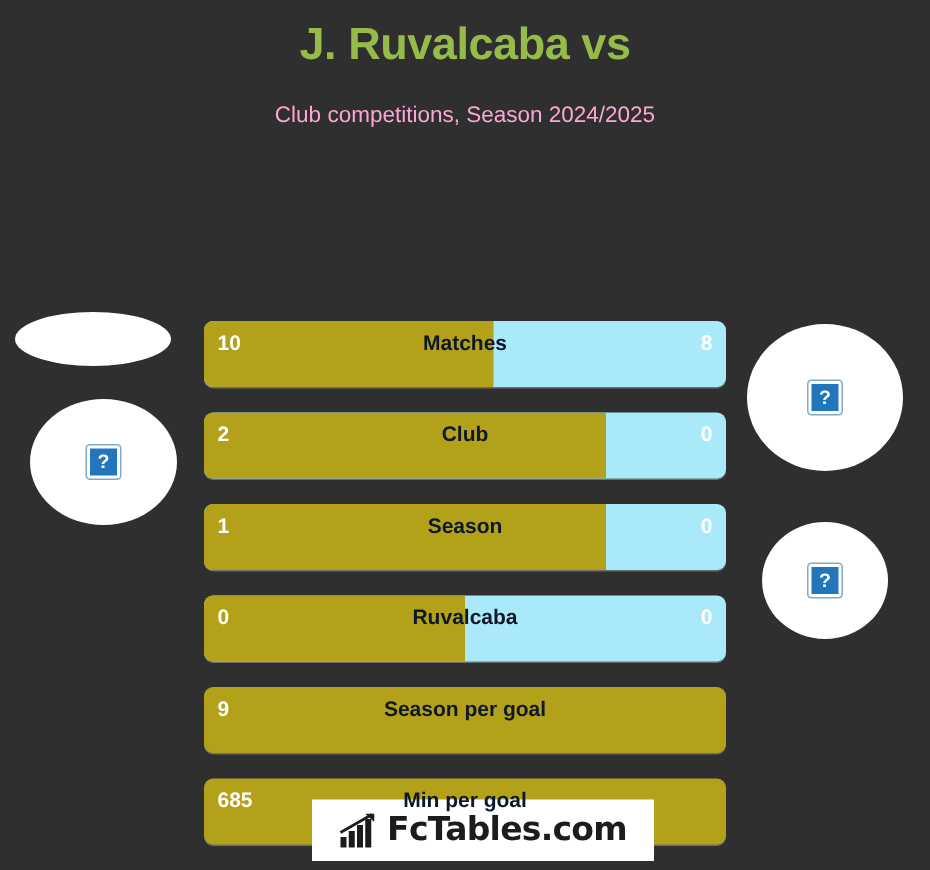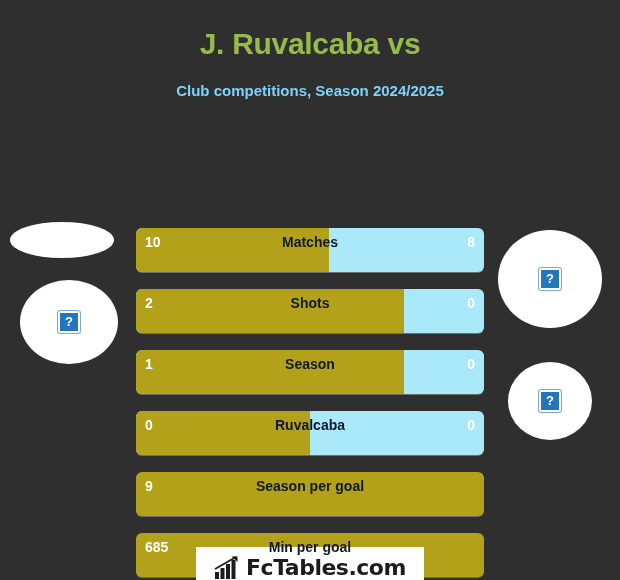--- a/index.html
+++ b/index.html
@@ -12,36 +12,36 @@
     background: #2f2f2f;
     font-family: "Liberation Sans", sans-serif;
     overflow: hidden;
     position: relative;
   }
 
   
   .header {
     width: 100%;
     text-align: center;
-    padding-top: 24px;
+    padding-top: 10px;
     box-sizing: border-box;
   }
   .title {
     color: #97bb4a;
     font-size: 30px;
     font-weight: bold;
     letter-spacing: -0.3px;
     line-height: 40px;
     margin: 0;
     font-family: "Liberation Sans", sans-serif;
   }
   .subtitle {
-    color: #7dd3fc;
+    color: #f9a8d4;
     font-size: 15px;
-    font-weight: bold;
+    font-weight: normal;
     line-height: 22px;
     margin: 16px 0 0 0;
   }
 
   
   .body-area {
     position: relative;
     width: 620px;
     height: 480px;
   }
@@ -120,21 +120,21 @@
     text-align: center;
     font-size: 14px;
     font-weight: bold;
     color: #0f172a;
     z-index: 3;
   }
 
   
   .logo-box {
     position: absolute;
-    left: 196px;
+    left: 208px;
     top: 445px;
     width: 228px;
     height: 41px;
     background: #ffffff;
     display: flex;
     align-items: center;
     justify-content: center;
     gap: 6px;
   }
   .logo-icon { display: block; }
@@ -173,21 +173,21 @@
   <div class="bars" id="bars">
       <div class="bar-row">
         <div class="bar-fill" style="width: 55.5%;"></div>
         <span class="bar-val left">10</span>
         <span class="bar-label">Matches</span>
         <span class="bar-val right">8</span>
       </div>
       <div class="bar-row">
         <div class="bar-fill" style="width: 77%;"></div>
         <span class="bar-val left">2</span>
-        <span class="bar-label">Shots</span>
+        <span class="bar-label">Club</span>
         <span class="bar-val right">0</span>
       </div>
       <div class="bar-row">
         <div class="bar-fill" style="width: 77%;"></div>
         <span class="bar-val left">1</span>
         <span class="bar-label">Season</span>
         <span class="bar-val right">0</span>
       </div>
       <div class="bar-row">
         <div class="bar-fill" style="width: 50%;"></div>

